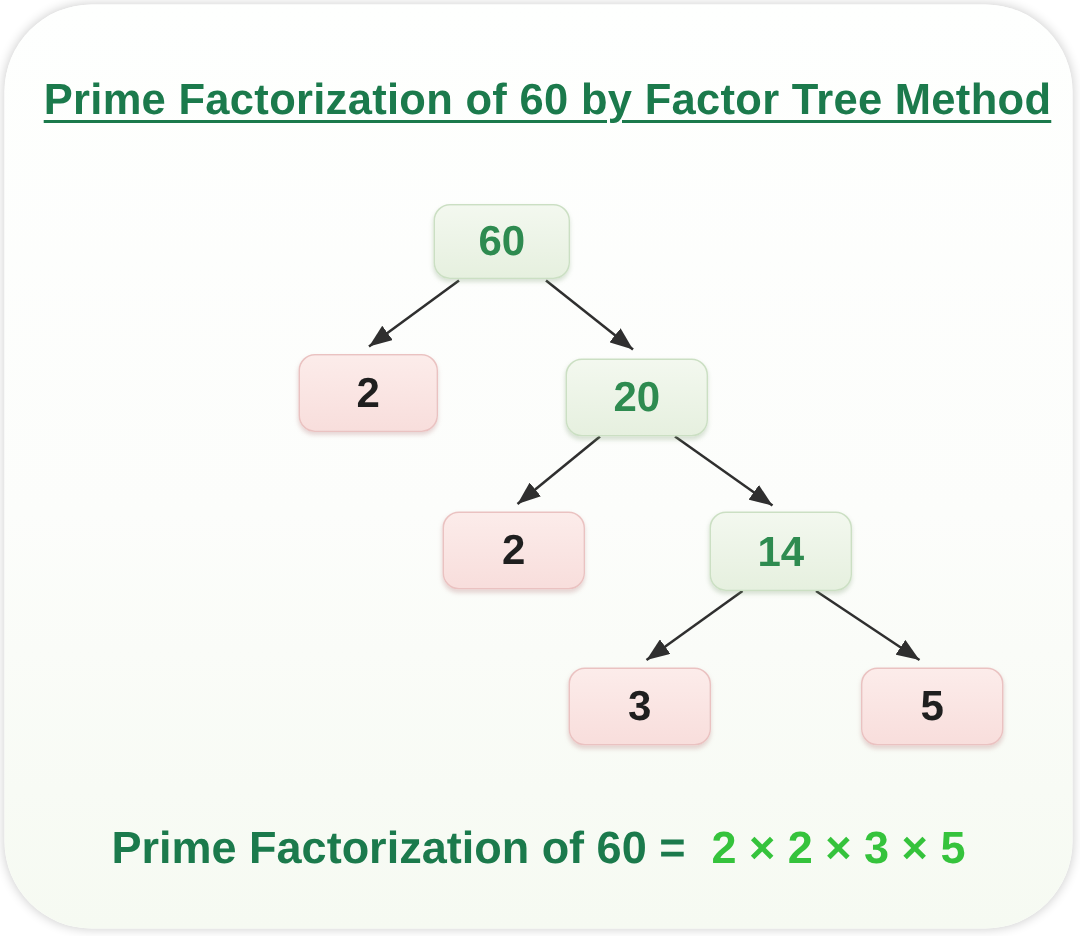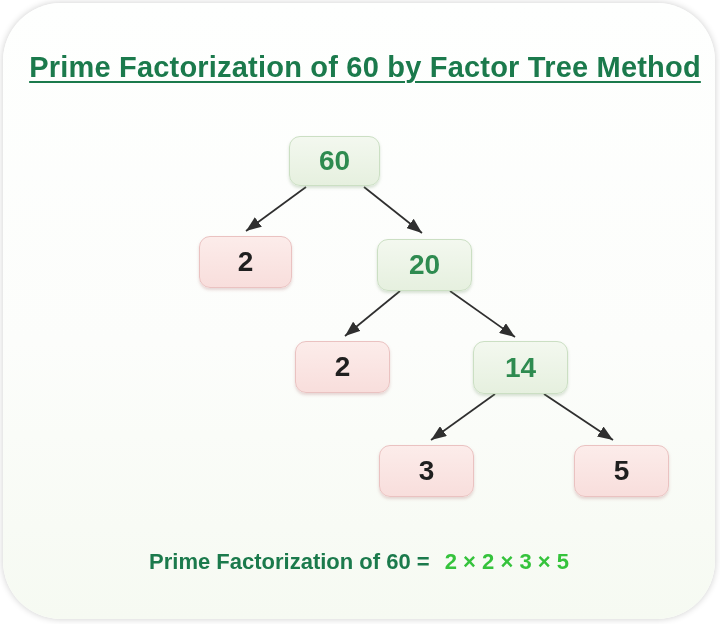--- a/index.html
+++ b/index.html
@@ -43,21 +43,21 @@
   }
   .n60 {left:286px;top:133px;width:89px;height:48px;}
   .n2a {left:196px;top:233px;width:91px;height:50px;}
   .n30 {left:374px;top:236px;width:93px;height:50px;}
   .n2b {left:292px;top:338px;width:93px;height:50px;}
   .n15 {left:470px;top:338px;width:93px;height:51px;}
   .n3  {left:376px;top:442px;width:93px;height:50px;}
   .n5  {left:571px;top:442px;width:93px;height:50px;}
   .caption{
     position:absolute;top:546px;left:0;right:0;margin:0;
-    text-align:center;font-size:22px;font-weight:bold;
+    text-align:center;font-size:30px;font-weight:bold;
   }
   .cap-dark{color:#1b7a4c;}
   .cap-bright{color:#35c33c;margin-left:9px;}
 </style>
 </head>
 <body>
 
 <div class="card">
 
   <h1 class="title">Prime Factorization of 60 by Factor Tree Method</h1>

